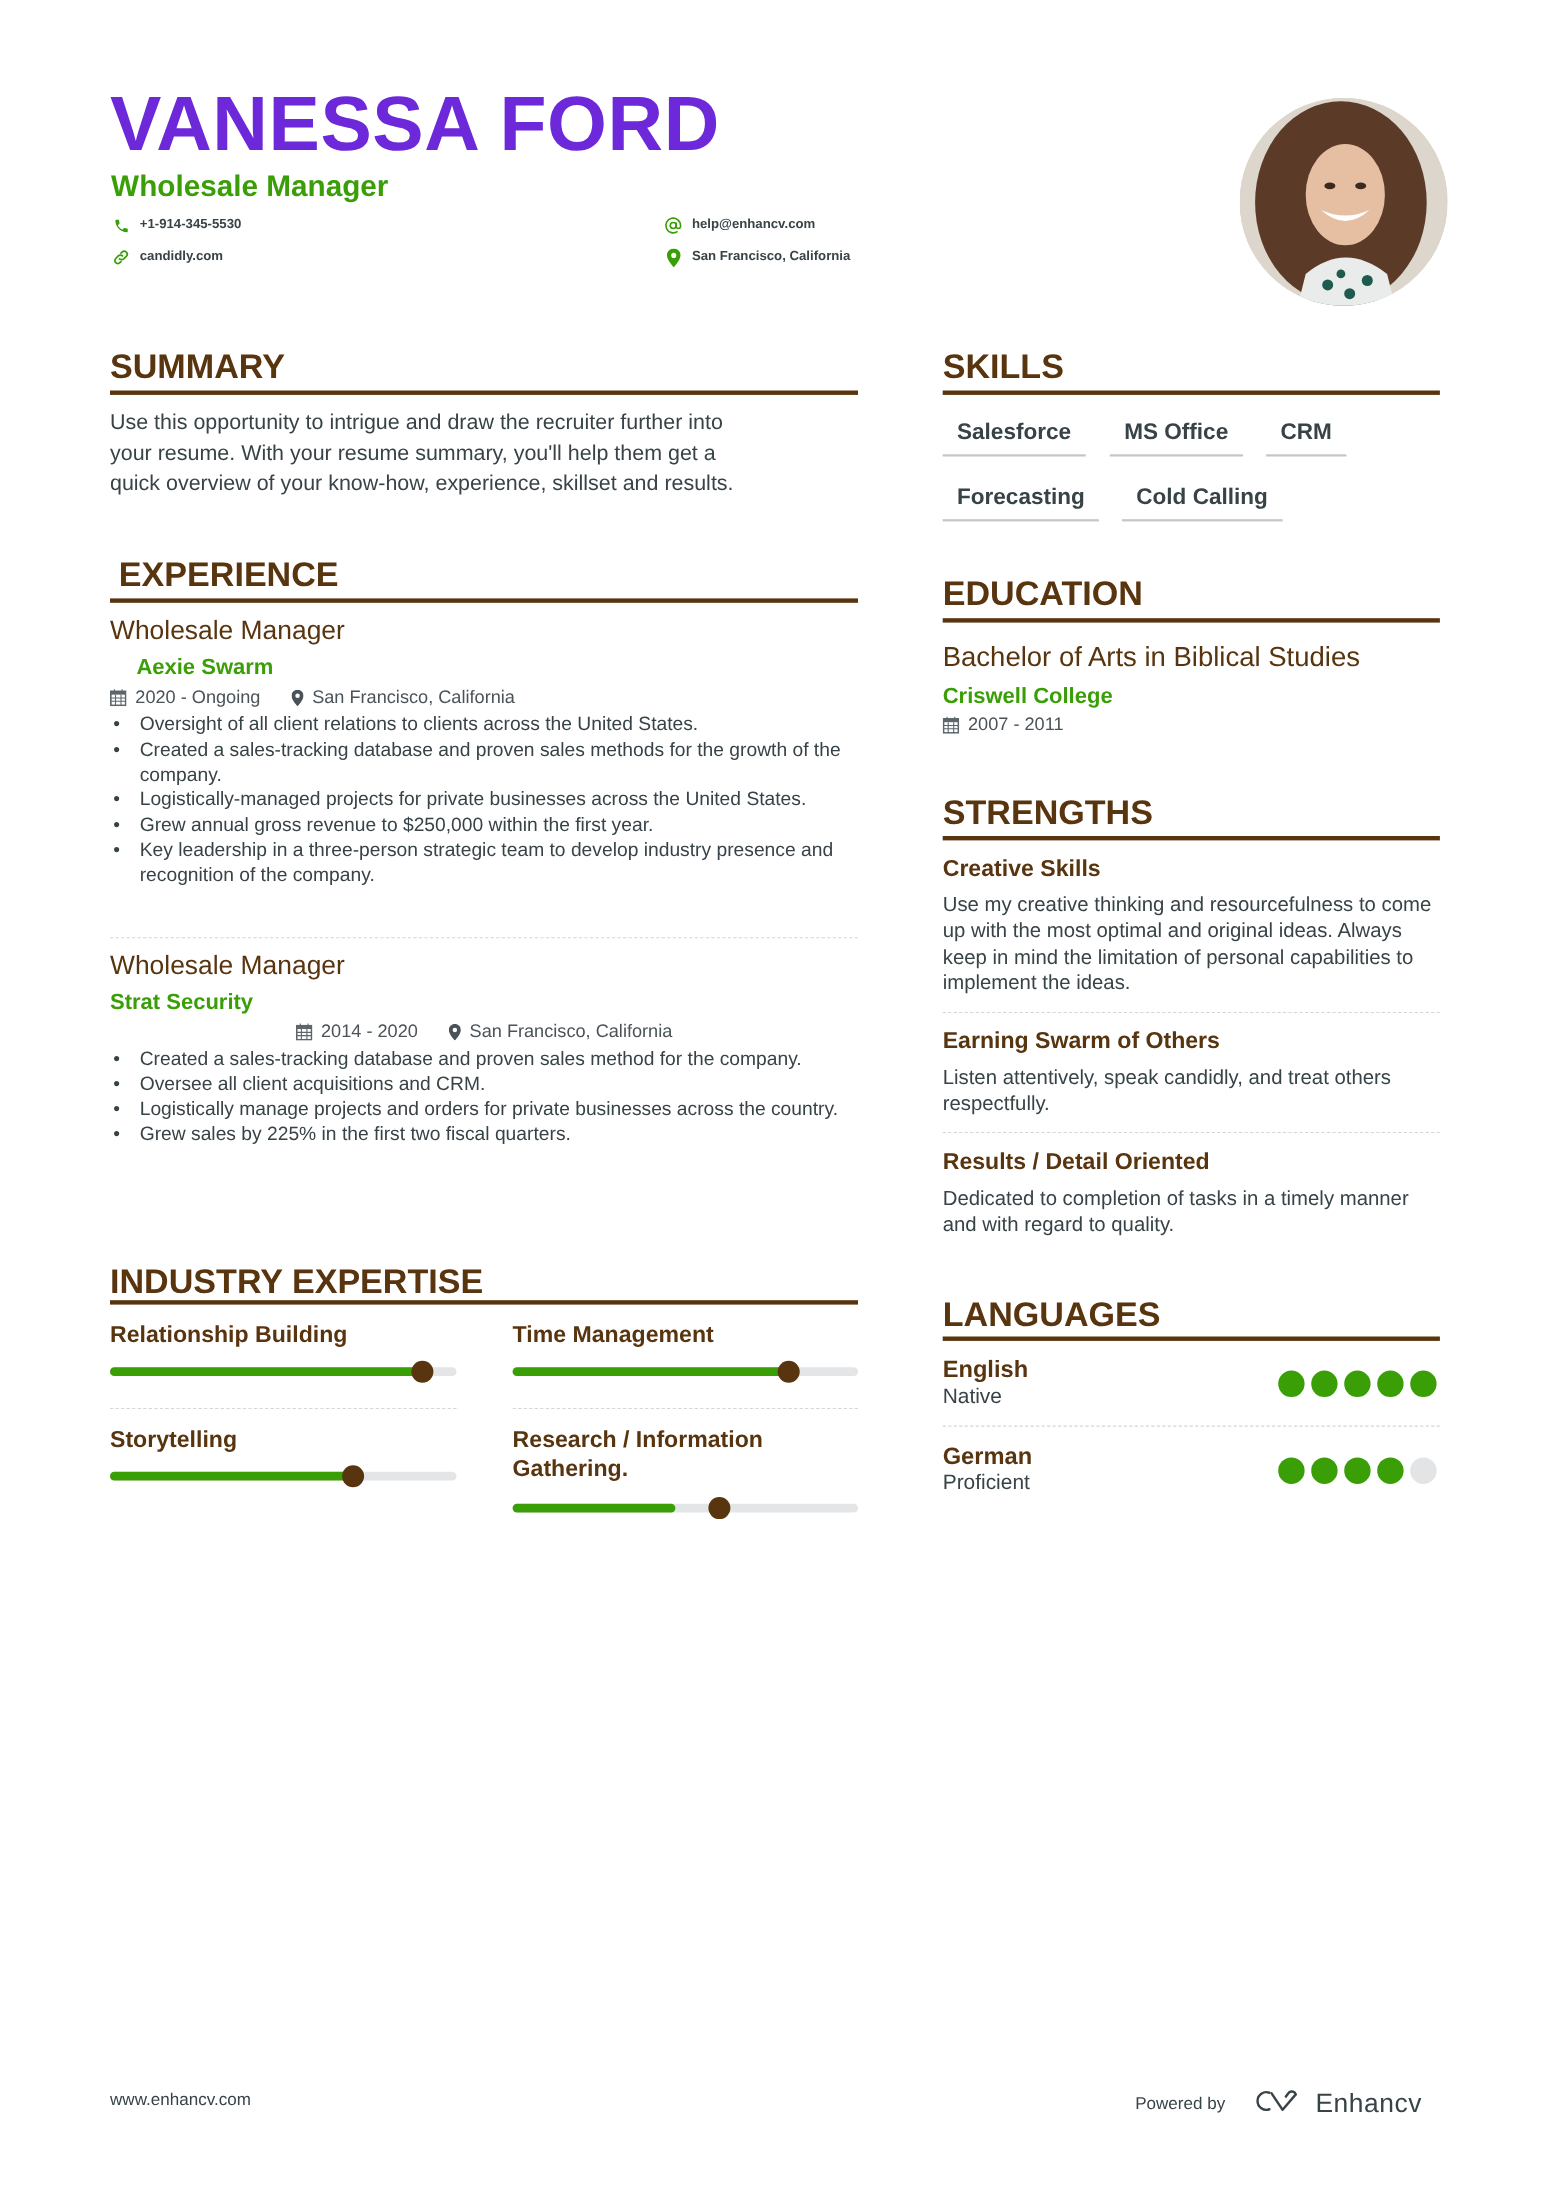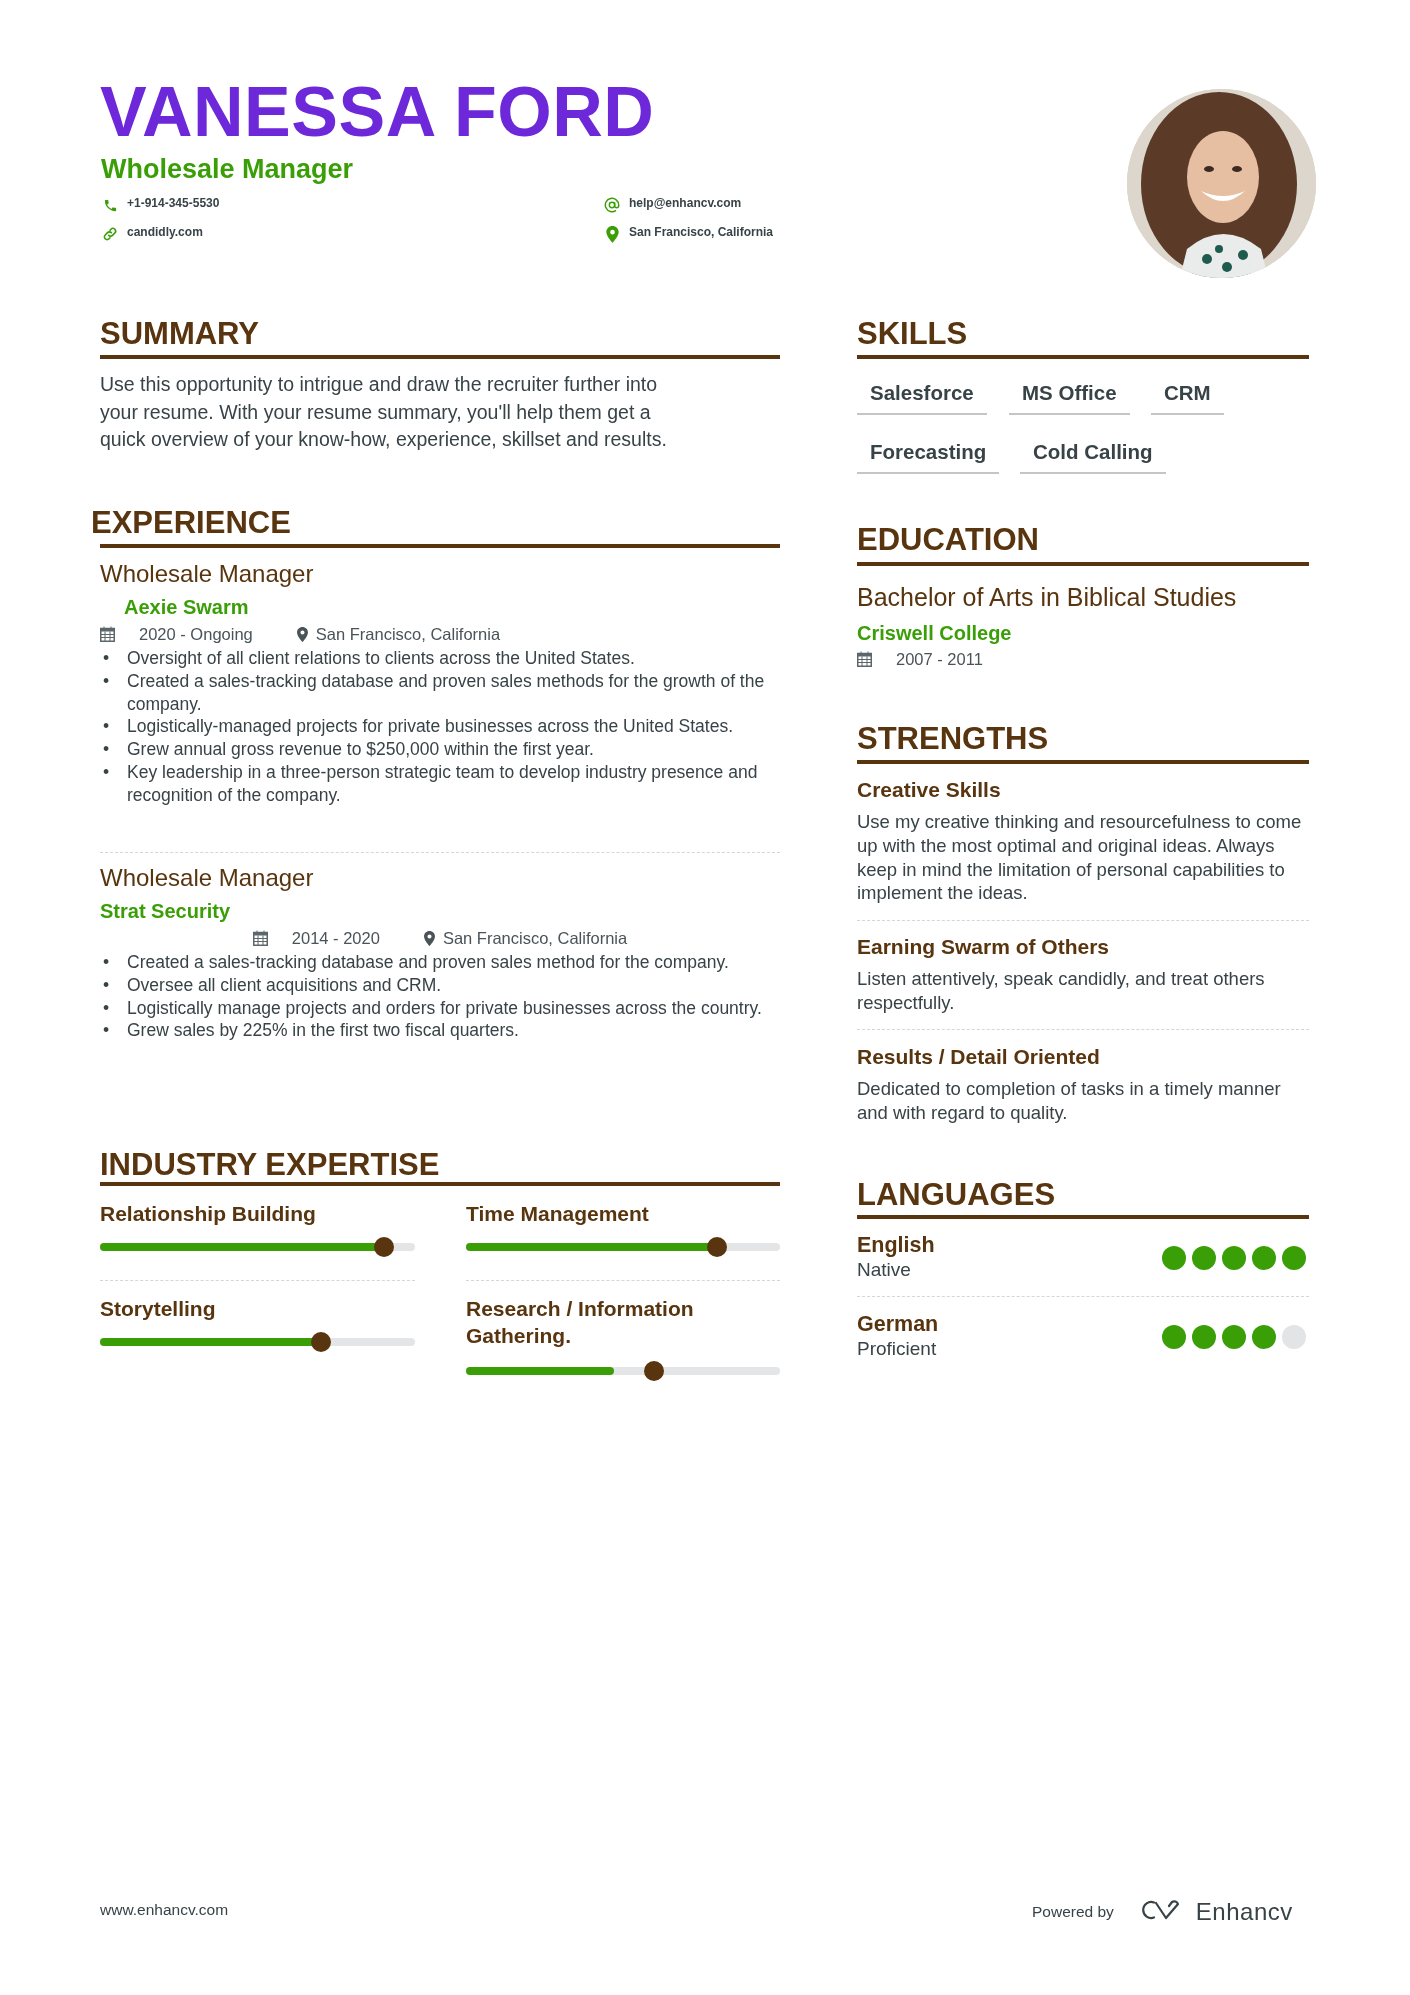--- a/index.html
+++ b/index.html
@@ -14,21 +14,21 @@
   .photo { left: 1127px; top: 89px; width: 189px; height: 189px; border-radius: 50%; overflow: hidden;
            background: radial-gradient(circle at 52% 38%, #e8c2a8 0 18%, transparent 19%),
                        radial-gradient(ellipse at 50% 95%, #1f5a4e 0 22%, transparent 23%),
                        radial-gradient(ellipse at 50% 50%, #5a3a26 0 48%, #d8d2c8 49%); }
 
   .sec-h { font-size: 31px; font-weight: 700; color: #58340f; line-height: 36px; white-space: nowrap; }
   .sec-line { height: 4px; background: #58340f; }
   .body-text { font-size: 19.5px; line-height: 27.5px; color: #384347; }
   .job-title { font-size: 24px; color: #58340f; line-height: 30px; }
   .company { font-size: 20px; font-weight: 700; color: #3a9e07; line-height: 26px; }
-  .meta { font-size: 16.5px; color: #4a5358; display: flex; align-items: center; line-height: 22px; white-space: nowrap; gap: 16px; }
+  .meta { font-size: 16.5px; color: #4a5358; display: flex; align-items: center; line-height: 22px; white-space: nowrap; }
   .meta .ic { margin-right: 8px; display: inline-flex; }
   .meta .loc { margin-left: 28px; display: inline-flex; align-items: center; }
   ul.bullets { list-style: none; }
   ul.bullets li { position: relative; padding-left: 27px; font-size: 17.5px; line-height: 22.8px; color: #384347; }
   ul.bullets li::before { content: "•"; position: absolute; left: 3px; top: 0; color: #384347; }
   .dash { border-top: 1.5px dashed #d4d6d8; height: 0; }
 
   .exp-label { font-size: 21px; font-weight: 700; color: #58340f; line-height: 27px; }
   .bar { height: 8px; border-radius: 4px; background: #e4e5e6; position: absolute; }
   .bar .fill { position: absolute; left: 0; top: 0; bottom: 0; background: #3a9e07; border-radius: 4px; }
@@ -107,21 +107,21 @@
 </div>
 
 <div class="abs sec-h" style="left:100px; top:316px;">SUMMARY</div>
 <div class="abs sec-line" style="left:100px; top:355px; width:680px;"></div>
 <div class="abs body-text" style="left:100px; top:371px; width:690px;">
   <div>Use this opportunity to intrigue and draw the recruiter further into</div>
   <div>your resume. With your resume summary, you'll help them get a</div>
   <div>quick overview of your know-how, experience, skillset and results.</div>
 </div>
 
-<div class="abs sec-h" style="left:91px; top:505px;">EXPERIENCE</div>
+<div class="abs sec-h" style="left:108px; top:505px;">EXPERIENCE</div>
 <div class="abs sec-line" style="left:100px; top:544px; width:680px;"></div>
 
 <div class="abs" style="left:100px; top:559px; width:680px;">
   <div class="job-title">Wholesale Manager</div>
   <div class="company" style="margin-top:5px;margin-left:24px;">Aexie Swarm</div>
   <div class="meta" style="margin-top:3px;">
     <span class="ic">
       <svg width="15" height="16" viewBox="0 0 15 16">
           <rect x="0.75" y="2.5" width="13.5" height="12.75" fill="none" stroke="#5d666b" stroke-width="1.5"></rect>
           <rect x="0.75" y="2.5" width="13.5" height="3" fill="#5d666b"></rect>

